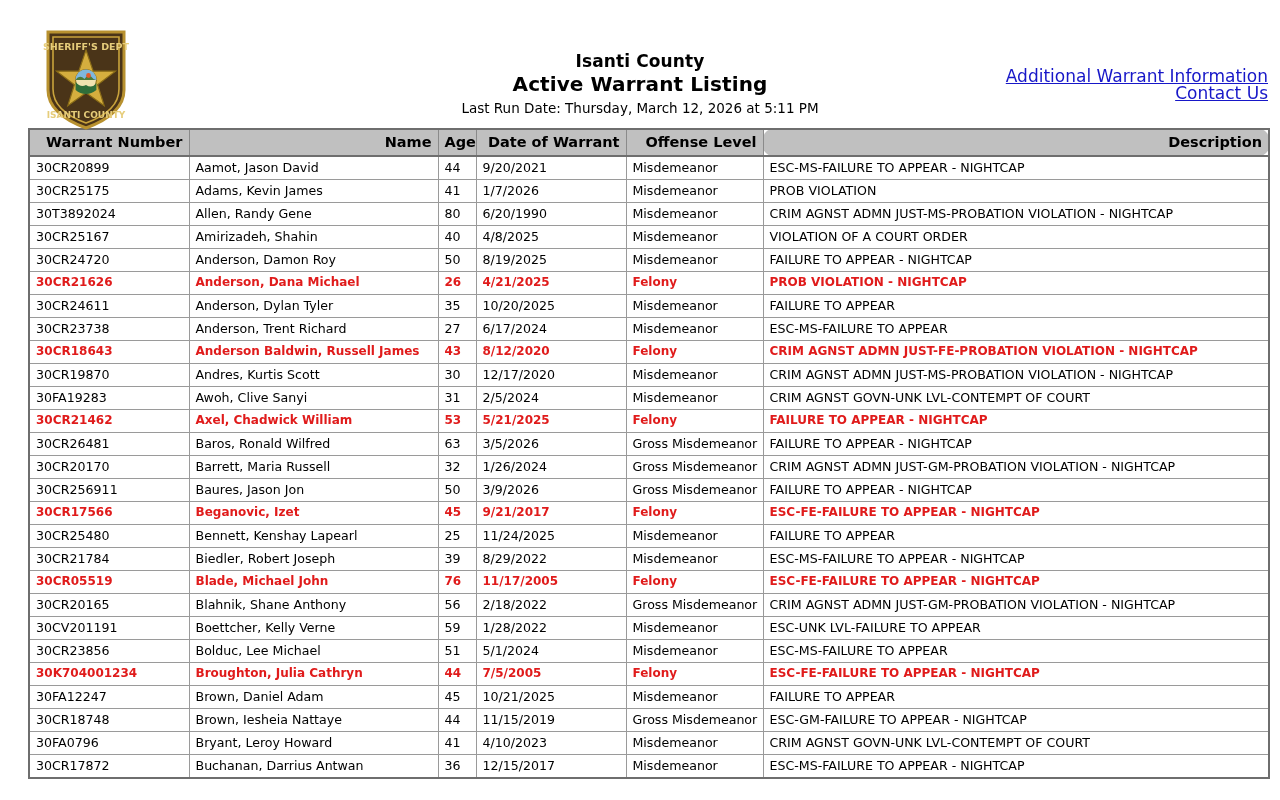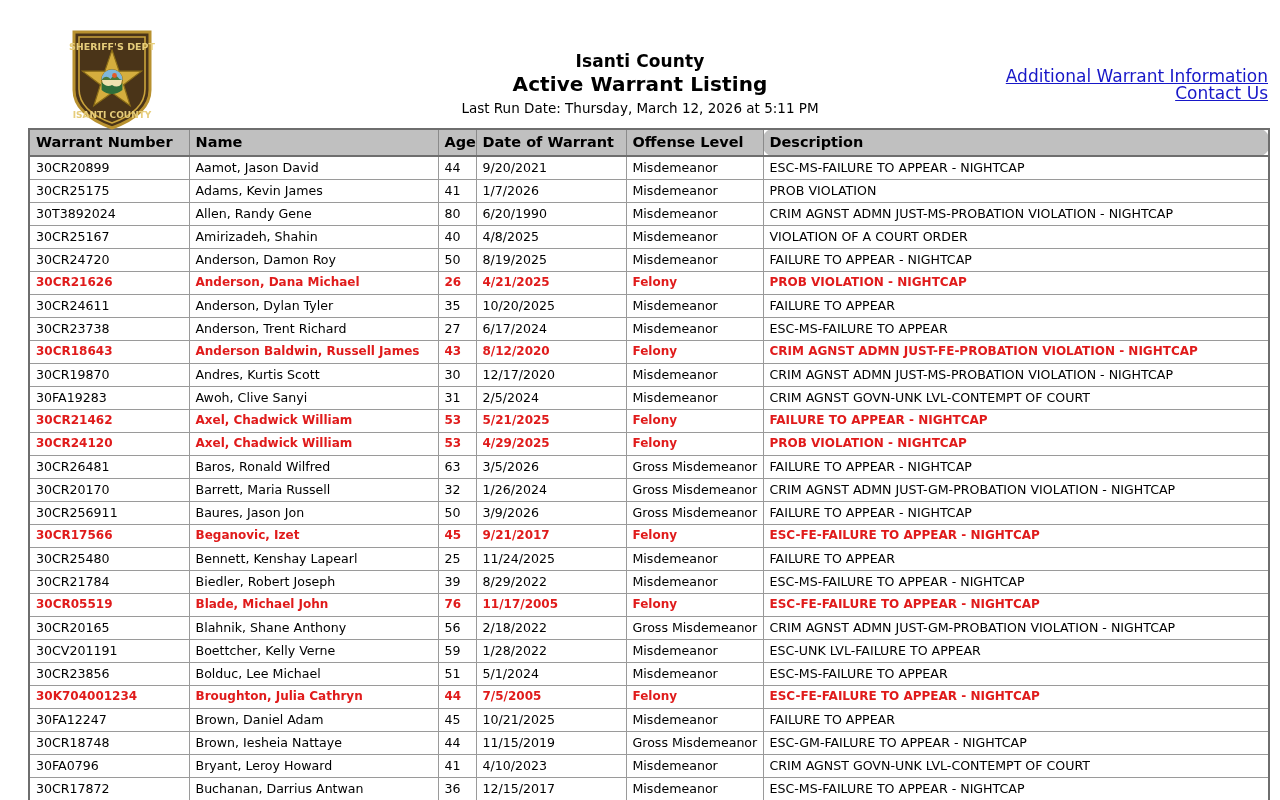--- a/index.html
+++ b/index.html
@@ -13,21 +13,21 @@
   }
 
   
   .page-header {
     position: relative;
     height: 128px;
   }
   .badge-wrap {
     position: absolute;
     left: 36px; top: 28px;
-    width: 100px; height: 104px; margin-left: 26px;
+    width: 100px; height: 104px;
   }
   .badge-svg { display: block; }
 
   .title-block {
     position: absolute;
     left: 0; right: 0; top: 50px;
     text-align: center;
   }
   .title-line1 {
     font-size: 17px;
@@ -72,21 +72,21 @@
     width: 1240px;
     border-collapse: collapse;
     table-layout: fixed;
     border: 2px solid #6e6e6e;
   }
   table.warrants th {
     background: #c0c0c0;
     color: #000000;
     font-size: 14.5px;
     font-weight: bold;
-    text-align: left;
+    text-align: right;
     padding: 4px 6px 5px 6px;
     border-right: 1px solid #8a8a8a;
     border-bottom: 2px solid #6e6e6e;
     height: 27px;
     white-space: nowrap;
     overflow: hidden;
   }
   table.warrants th:last-child { border-right: none; border-radius: 10px; }
 
   table.warrants td {
@@ -260,28 +260,20 @@
           <td>CRIM AGNST GOVN-UNK LVL-CONTEMPT OF COURT</td>
         </tr>
         <tr class="felony">
           <td>30CR21462</td>
           <td>Axel, Chadwick William</td>
           <td>53</td>
           <td>5/21/2025</td>
           <td>Felony</td>
           <td>FAILURE TO APPEAR - NIGHTCAP</td>
         </tr>
-        <tr class="felony">
-          <td>30CR24120</td>
-          <td>Axel, Chadwick William</td>
-          <td>53</td>
-          <td>4/29/2025</td>
-          <td>Felony</td>
-          <td>PROB VIOLATION - NIGHTCAP</td>
-        </tr>
         <tr>
           <td>30CR26481</td>
           <td>Baros, Ronald Wilfred</td>
           <td>63</td>
           <td>3/5/2026</td>
           <td>Gross Misdemeanor</td>
           <td>FAILURE TO APPEAR - NIGHTCAP</td>
         </tr>
         <tr>
           <td>30CR20170</td>

